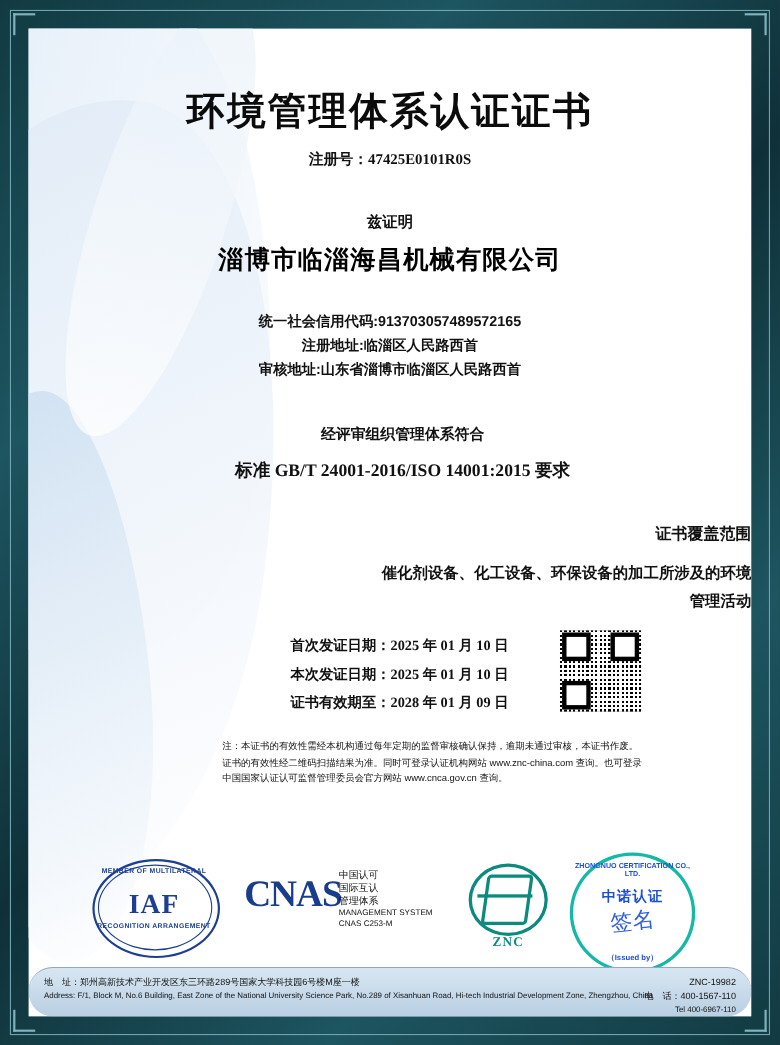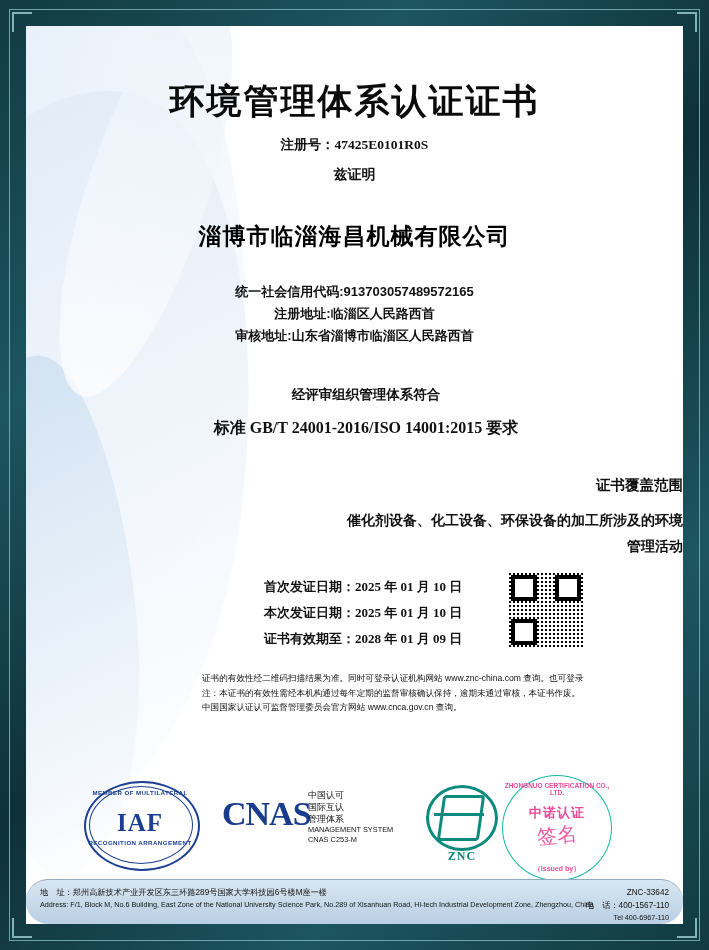--- a/index.html
+++ b/index.html
@@ -61,21 +61,21 @@
     font-size:35px;font-weight:bold;letter-spacing:2px;
     color:#0b0b0b;
     font-family:"Liberation Serif", serif;
   }
   .regno{
     position:absolute;left:0;right:0;top:110px;
     text-align:center;font-size:13.5px;font-weight:bold;color:#111;
     font-family:"Liberation Serif", serif;
   }
   .hereby{
-    position:absolute;left:0;right:0;top:140px;
+    position:absolute;left:0;right:0;top:167px;
     text-align:center;font-size:14px;font-weight:bold;color:#111;
   }
   .company{
     position:absolute;left:0;right:0;top:195px;
     text-align:center;font-size:23px;font-weight:bold;color:#000;
     letter-spacing:1px;
   }
   .infoblock{
     position:absolute;left:0;right:0;top:255px;
     text-align:center;font-size:13px;line-height:22px;color:#111;font-weight:bold;
@@ -165,23 +165,23 @@
     border:3px solid #0b8a7d;border-radius:4px;transform:skewX(-8deg);
   }
   .znc .zbar{position:absolute;left:14px;top:28px;width:50px;height:3px;background:#0b8a7d;}
   .znc .ztext{
     position:absolute;left:0;right:0;top:64px;text-align:center;
     font-size:12px;font-weight:bold;color:#0b8a7d;letter-spacing:1px;
     font-family:"Liberation Serif", serif;
   }
 
   .stamp{
-    position:absolute;left:476px;top:4px;width:108px;height:104px;
-    border:1px solid #14b8a6;border-radius:50%;
-    color:#ec4899;
+    position:absolute;left:492px;top:4px;width:108px;height:104px;
+    border:3px solid #14b8a6;border-radius:50%;
+    color:#1d4ed8;
   }
   .stamp .arc-top{
     position:absolute;left:0;right:0;top:6px;text-align:center;font-size:6.5px;font-weight:bold;
   }
   .stamp .cn{
     position:absolute;left:0;right:0;top:28px;text-align:center;font-size:13px;font-weight:bold;
     letter-spacing:1px;
   }
   .stamp .sig{
     position:absolute;left:10px;top:46px;right:10px;text-align:center;font-size:20px;
@@ -273,22 +273,22 @@
           </div>
         </div>
 
         <div class="qr">
           <div class="qmark q1"></div>
           <div class="qmark q2"></div>
           <div class="qmark q3"></div>
         </div>
 
         <div class="notes">
+          <div>注：本证书的有效性需经本机构通过每年定期的监督审核确认保持，逾期未通过审核，本证书作废。</div>
           <div>证书的有效性经二维码扫描结果为准。同时可登录认证机构网站 www.znc-china.com 查询。也可登录</div>
-          <div>注：本证书的有效性需经本机构通过每年定期的监督审核确认保持，逾期未通过审核，本证书作废。</div>
           <div>中国国家认证认可监督管理委员会官方网站 www.cnca.gov.cn 查询。</div>
         </div>
 
         <div class="logos">
 
           <div class="iaf">
             <div class="ring"></div>
             <div class="ring2"></div>
             <div class="top-arc">MEMBER OF MULTILATERAL</div>
             <div class="iaftext">IAF</div>
@@ -326,21 +326,21 @@
           <div class="cn">中诺认证有限公司</div>
           <div class="en">ZHONGNUO CERTIFICATION CO., LTD.</div>
         </div>
 
         <div class="footer">
           <div class="fl">
             <div>地　址：郑州高新技术产业开发区东三环路289号国家大学科技园6号楼M座一楼</div>
             <div class="en">Address: F/1, Block M, No.6 Building, East Zone of the National University Science Park, No.289 of Xisanhuan Road, Hi-tech Industrial Development Zone, Zhengzhou, China</div>
           </div>
           <div class="fr">
-            <div>ZNC-33642</div>
+            <div>ZNC-19982</div>
             <div>电　话：400-1567-110</div>
             <div class="en">Tel 400-6967-110</div>
           </div>
         </div>
 
       </div>
     </div>
   </div>
 </div>
 

